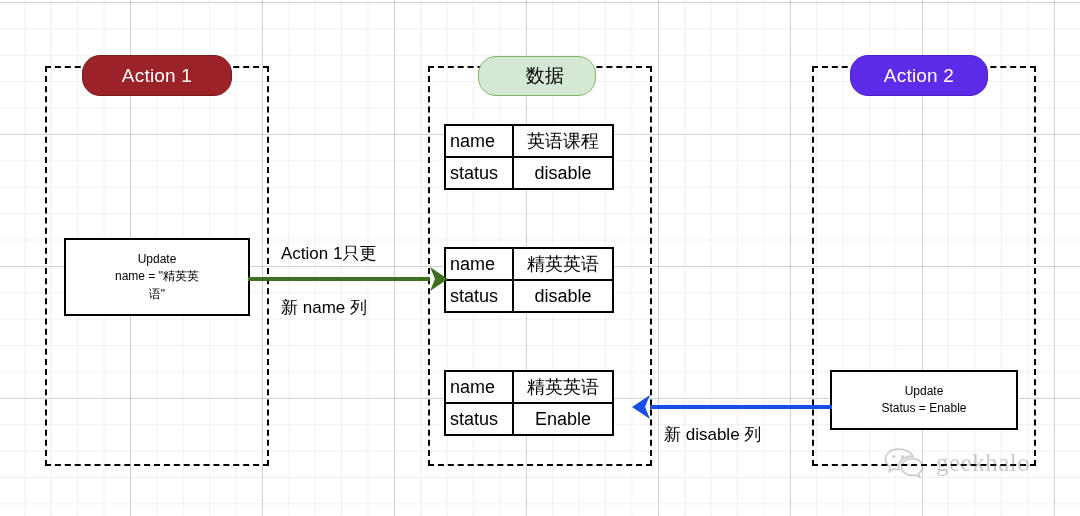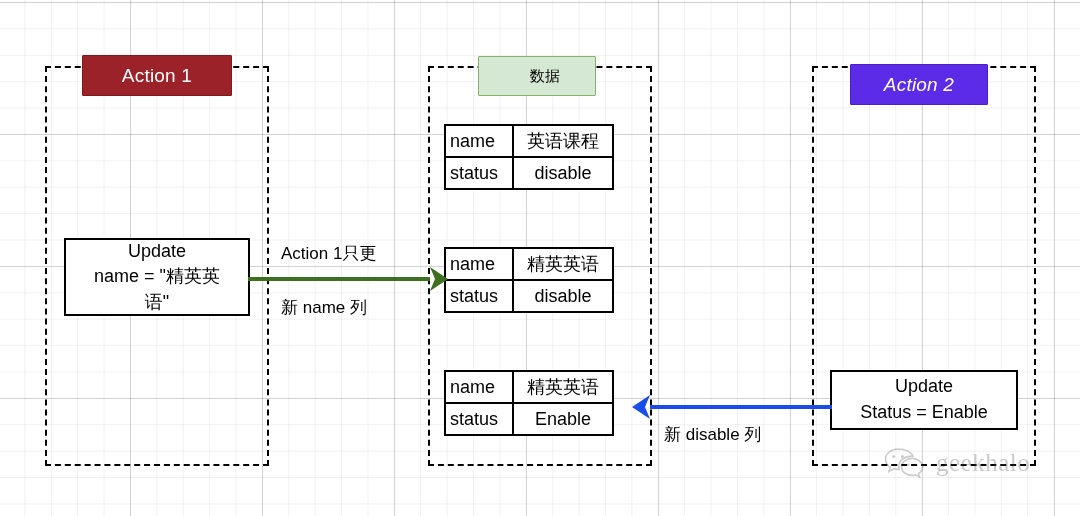--- a/index.html
+++ b/index.html
@@ -38,61 +38,60 @@
   #lane-data    { left: 428px; top: 66px; width: 224px; height: 400px; }
   #lane-action2 { left: 812px; top: 66px; width: 224px; height: 400px; }
 
   
   .lane-header {
     position: absolute;
     box-sizing: border-box;
     display: flex;
     align-items: center;
     justify-content: center;
-    border-radius: 1px;
+    border-radius: 18px;
     font-size: 19px;
     letter-spacing: 0.2px;
     white-space: nowrap;
   }
   .lane-header.dark {
     color: #ffffff;
     font-weight: 400;
   }
   #header-action1 {
     left: 82px; top: 55px; width: 150px; height: 41px;
     background: #9C2229;
     border: 1.5px solid #7b1a20;
   }
   #header-data {
     left: 478px; top: 56px; width: 118px; height: 40px;
     background: #D5E8D4;
     border: 1.5px solid #82B366;
     color: #000000;
-    font-size: 15px;
+    font-size: 19px;
     padding-left: 16px;
   }
   #header-action2 {
-    left: 850px; top: 64px; width: 138px; height: 41px;
+    left: 850px; top: 55px; width: 138px; height: 41px;
     background: #5B2BE8;
     border: 1.5px solid #4a20cd;
-    font-style: italic;
   }
 
   
   .op-box {
     position: absolute;
     box-sizing: border-box;
     background: #ffffff;
     border: 2px solid #000000;
     display: flex;
     flex-direction: column;
     align-items: center;
     justify-content: center;
     text-align: center;
-    font-size: 18px;
+    font-size: 12px;
     line-height: 1.42;
     color: #000000;
   }
   #op-update-name {
     left: 64px; top: 238px; width: 186px; height: 78px;
     padding: 0 6px;
   }
   #op-update-status {
     left: 830px; top: 370px; width: 188px; height: 60px;
     padding: 0 4px;

